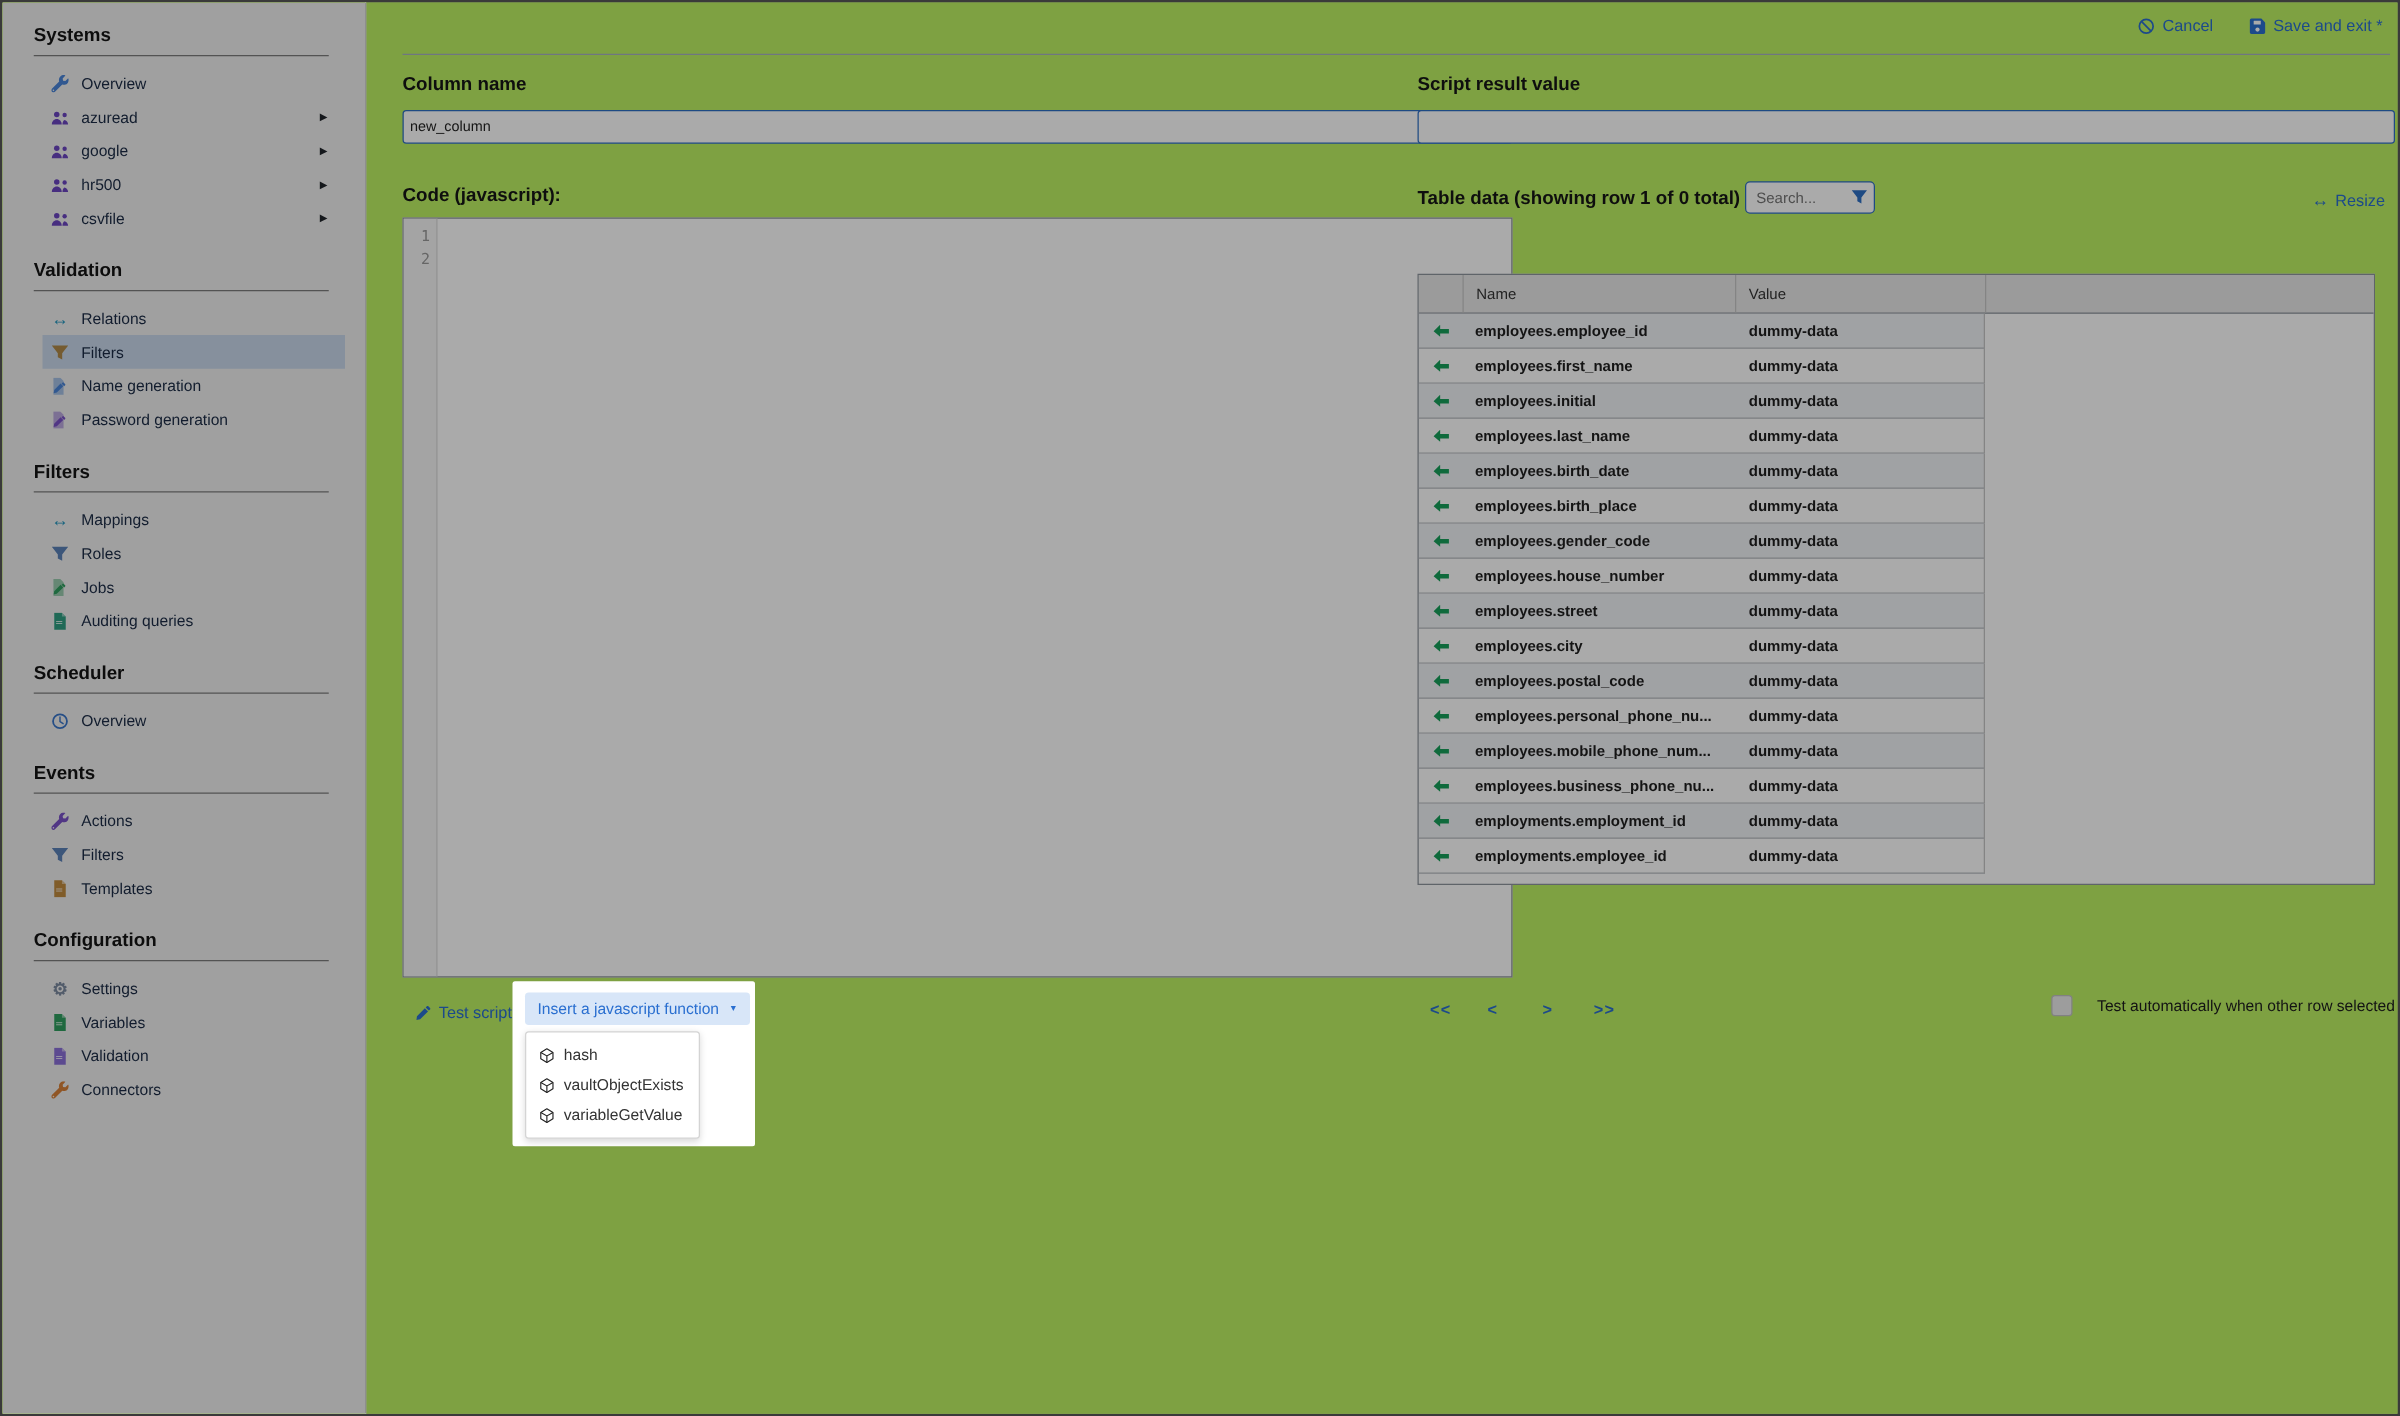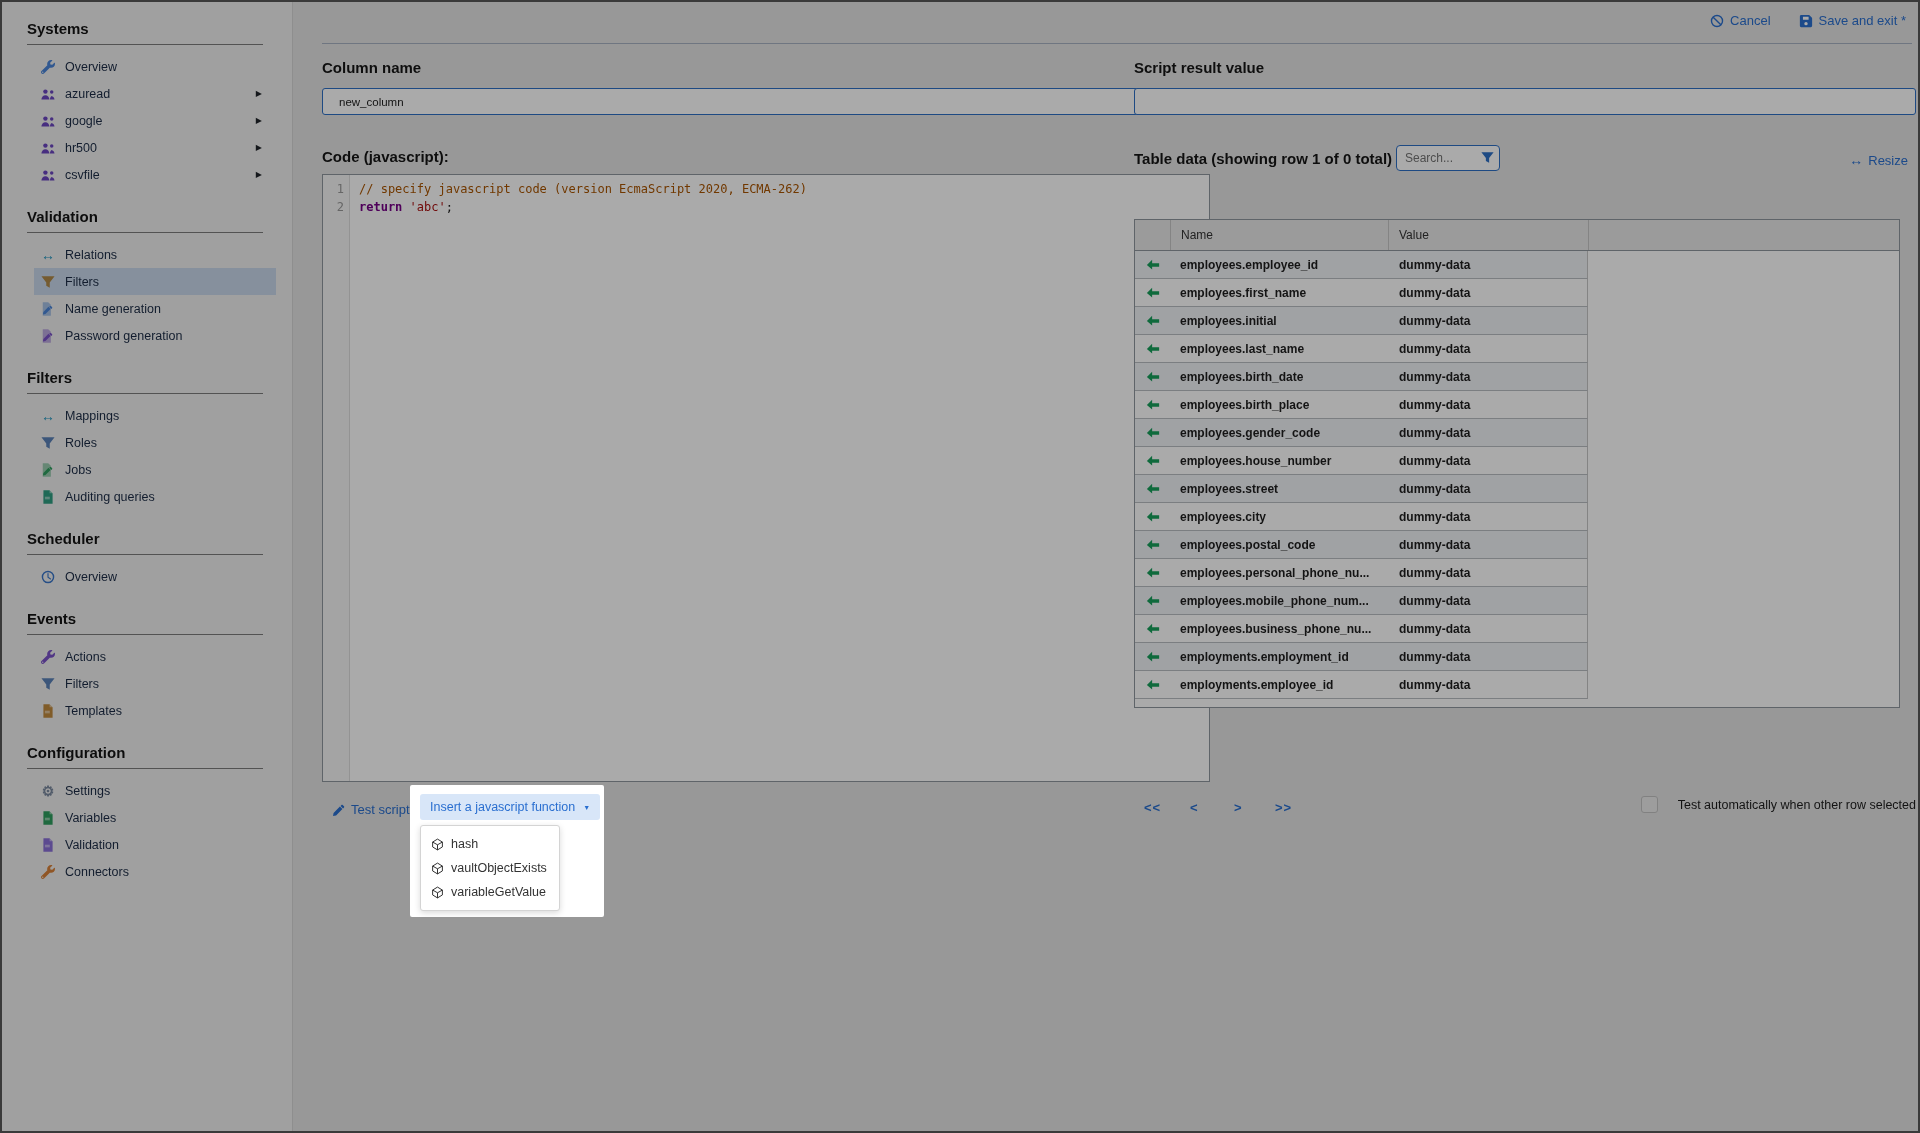--- a/index.html
+++ b/index.html
@@ -1,16 +1,16 @@
 <!DOCTYPE html>
 <html><head>
 <meta charset="utf-8">
 <style>
   html,body{margin:0;padding:0;background:#555;}
-  .page{position:relative;width:1920px;height:1133px;background:#e5e5e5;border:2px solid #3a3a3a;
+  .page{position:relative;width:1920px;height:1133px;background:#bef264;border:2px solid #3a3a3a;
         box-sizing:border-box;overflow:hidden;font-family:"Liberation Sans",sans-serif;}
   
   .sidebar{position:absolute;left:0;top:0;bottom:0;width:291px;background:#f1f1f1;
            border-right:1px solid #d6d6d6;box-sizing:border-box;padding-top:18px;}
   .sec-title{font-size:15px;font-weight:700;color:#141414;margin:20px 29px 0 25px;
              padding-bottom:7px;border-bottom:1px solid #7d7d7d;}
   .sec-title:first-child{margin-top:0;}
   .sec-items{margin:8px 0 10px 0;}
   .side-item{display:flex;align-items:center;height:27px;margin-left:32px;width:242px;
              padding-left:7px;box-sizing:border-box;font-size:12.5px;color:#1b2b45;cursor:pointer;}
@@ -24,21 +24,21 @@
   
   .topbar{position:absolute;top:11px;right:12px;display:flex;gap:28px;z-index:2;}
   .toplink{display:flex;align-items:center;gap:6px;color:#2a6fd0;font-size:13px;cursor:pointer;white-space:nowrap;}
   .top-sep{position:absolute;top:41px;left:320px;right:6px;height:1px;background:#a7b2c2;}
   
   .col-left{position:absolute;left:320px;top:0;width:888px;height:930px;}
   .col-right{position:absolute;left:1132px;top:0;width:782px;height:930px;}
   .field-label{position:absolute;left:0;font-size:15px;font-weight:700;color:#161616;white-space:nowrap;}
   .text-input{position:absolute;left:0;top:86px;width:100%;height:27px;box-sizing:border-box;
               border:1px solid #2e6fc5;border-radius:3px;background:#fff;font-family:"Liberation Sans",sans-serif;
-              font-size:11.5px;color:#222;padding:0 16px;outline:none;}
+              font-size:11.5px;color:#222;padding:0 5px;outline:none;}
   
   .editor{position:absolute;left:0;top:172px;right:0;height:608px;background:#fff;
           border:1px solid #8f969e;box-sizing:border-box;display:flex;cursor:text;}
   .gutter{width:27px;background:#f7f7f7;border-right:1px solid #dddddd;padding-top:5px;box-sizing:border-box;
           font-family:"DejaVu Sans Mono",monospace;font-size:12px;color:#999;text-align:right;}
   .gutter div{line-height:18px;padding-right:5px;}
   .codearea{padding:5px 0 0 9px;font-family:"DejaVu Sans Mono",monospace;font-size:12px;line-height:18px;
             color:#1a1a1a;white-space:pre;}
   .tok-comment{color:#aa5500;}
   .tok-keyword{color:#770088;font-weight:700;}
@@ -328,21 +328,20 @@
 
   <div class="col-left">
     <div class="field-label" style="top:57px">Column name</div>
     <input class="text-input" readonly="" value="new_column" style="">
     <div class="field-label" style="top:146px">Code (javascript):</div>
     <div class="editor">
       <div class="gutter" id="gutter">
           <div>1</div>
           <div>2</div>
         </div>
-      <div class="codearea" id="codearea"><div><span class="tok-comment">// specify javascript code (version EcmaScript 2020, ECMA-262)</span></div><div><span class="tok-keyword">return</span><span> </span><span class="tok-string">'abc'</span><span>;</span></div></div>
     </div>
   </div>
 
   <div class="col-right">
     <div class="field-label" style="top:57px">Script result value</div>
     <input class="text-input" readonly="" value="" style="">
     <div class="table-title">Table data (showing row 1 of 0 total)</div>
     <div class="search-box">
       <input placeholder="Search..." style="">
       <span class="ic">

